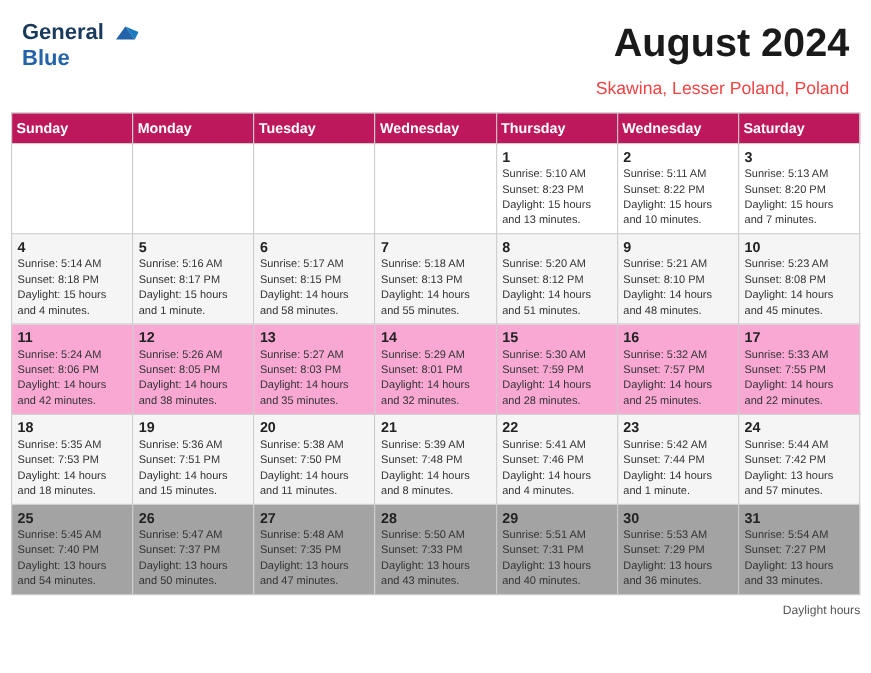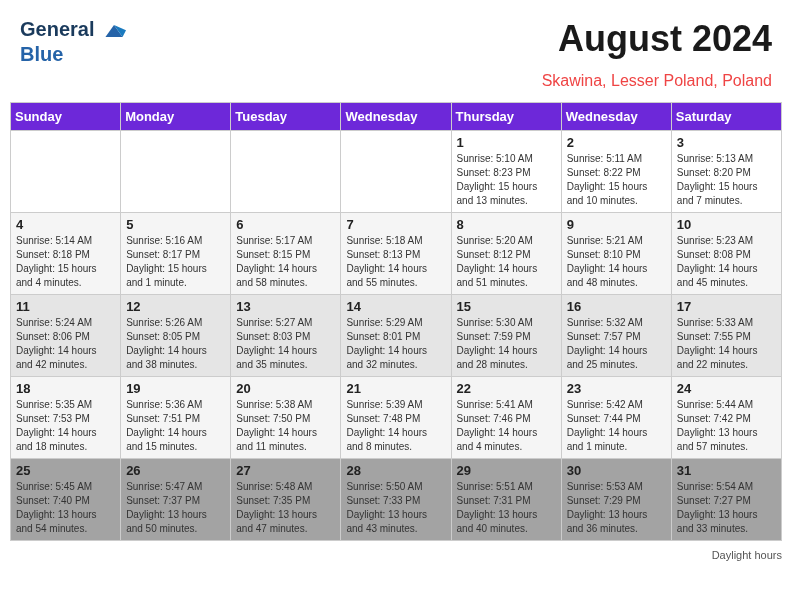--- a/index.html
+++ b/index.html
@@ -38,21 +38,21 @@
       font-weight: normal;
       color: #ef4444;
       margin-top: 12px;
     }
     table {
       width: 100%;
       border-collapse: collapse;
       margin-top: 8px;
     }
     th {
-      background-color: #6d28d9;
+      background-color: #be185d;
       color: #fff;
       font-size: 13px;
       font-weight: bold;
       padding: 6px 4px;
       text-align: left;
       border: 1px solid #ccc;
     }
     td {
       vertical-align: top;
       border: 1px solid #ccc;
@@ -78,21 +78,21 @@
     }
     tr:nth-child(even) td {
       background: #f5f5f5;
     }
     .empty {
       background: #fff !important;
     }
     
     .week-row-1 td { background: #fff; }
     .week-row-2 td { background: #ebebeb; }
-    .week-row-3 td { background: #e5e5e5; }
+    .week-row-3 td { background: #f9a8d4; }
     .week-row-4 td { background: #ebebeb; }
     .week-row-5 td { background: #a3a3a3; }
     .footer {
       margin-top: 8px;
       font-size: 11px;
       color: #555;
       text-align: right;
       padding-left: 4px;
     }
   </style>

